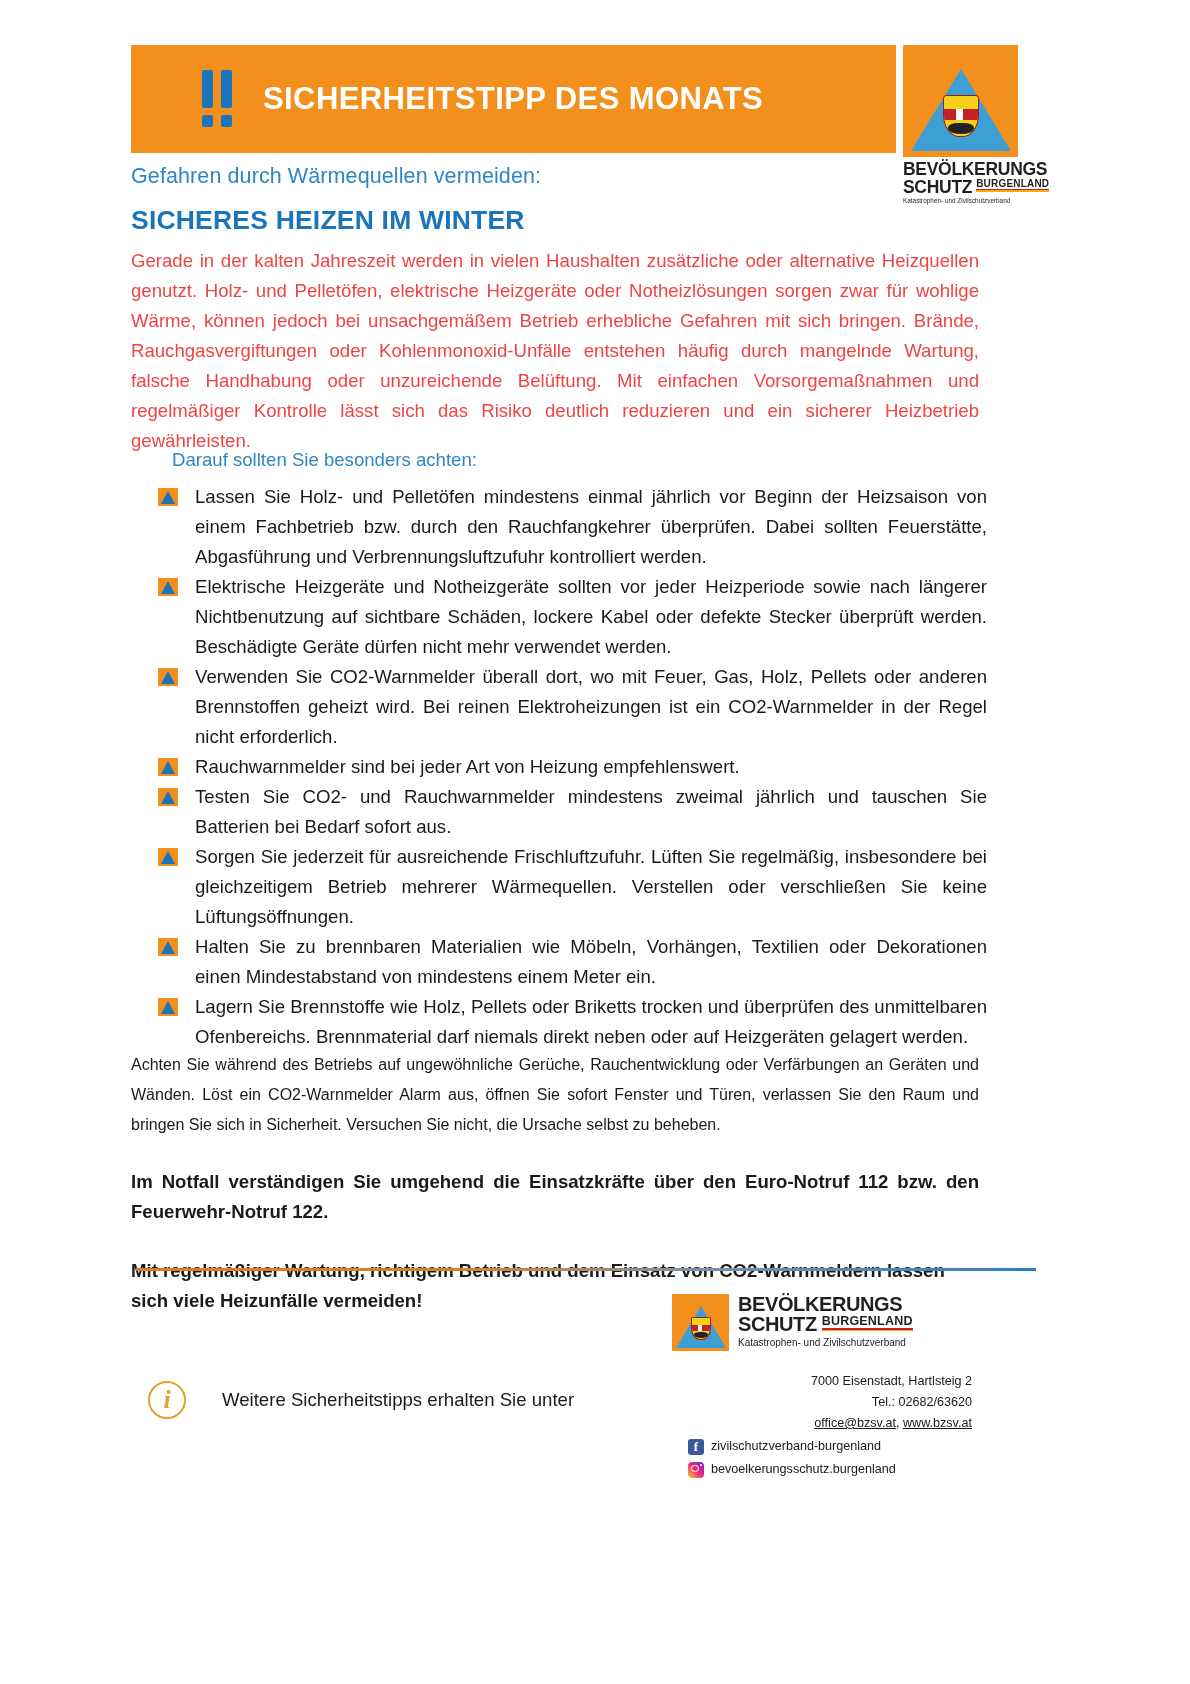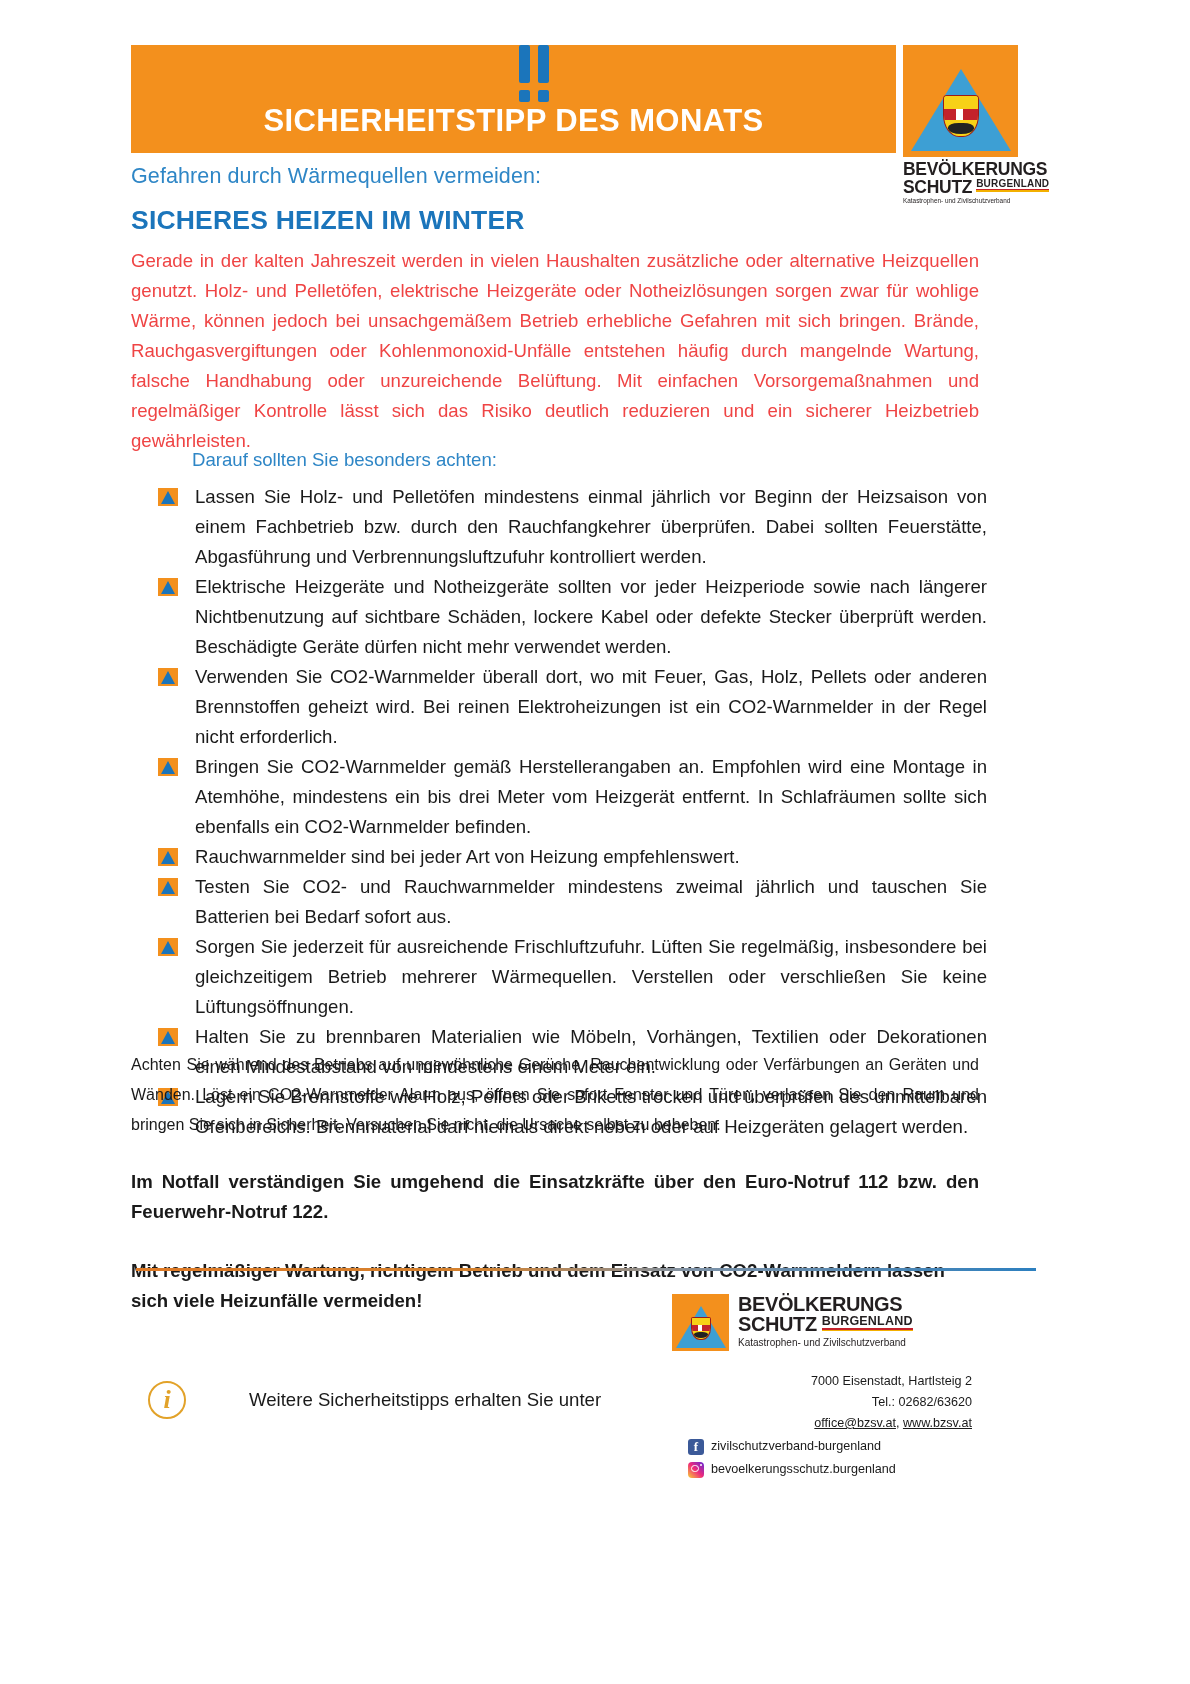--- a/index.html
+++ b/index.html
@@ -34,21 +34,20 @@
   }
   .header-banner {
     position: absolute;
     left: 0;
     top: 0;
     width: 765px;
     height: 108px;
     background: #F3901D;
     display: flex;
     align-items: center;
-    flex-direction: column;
   }
   .banner-icon {
     margin-left: 66px;
     margin-right: 26px;
     width: 40px;
     height: 58px;
     position: relative;
     flex: none;
   }
   .bang {
@@ -224,21 +223,21 @@
     top: 246px;
     width: 848px;
     font-size: 18.6px;
     line-height: 30px;
     text-align: justify;
     color: #ef4444;
   }
 
   .list-head {
     position: absolute;
-    left: 192px;
+    left: 172px;
     top: 449px;
     font-size: 18.6px;
     color: #2E86C6;
   }
 
   ul.tips {
     position: absolute;
     left: 148px;
     top: 474px;
     width: 831px;
@@ -328,21 +327,21 @@
     font-style: italic;
     font-weight: bold;
     font-size: 26px;
     display: flex;
     align-items: center;
     justify-content: center;
     flex: none;
     box-sizing: border-box;
   }
   .footer-info-text {
-    margin-left: 63px;
+    margin-left: 36px;
     font-size: 18.6px;
     color: #1a1a1a;
   }
 
   .footer-org {
     position: absolute;
     left: 672px;
     top: 1294px;
     width: 300px;
     text-align: center;
@@ -534,24 +533,20 @@
       <span class="tri-bullet"></span>
       <span>Lassen Sie Holz- und Pelletöfen mindestens einmal jährlich vor Beginn der Heizsaison von einem Fachbetrieb bzw. durch den Rauchfangkehrer überprüfen. Dabei sollten Feuerstätte, Abgasführung und Verbrennungsluftzufuhr kontrolliert werden.</span>
     </li>
     <li>
       <span class="tri-bullet"></span>
       <span>Elektrische Heizgeräte und Notheizgeräte sollten vor jeder Heizperiode sowie nach längerer Nichtbenutzung auf sichtbare Schäden, lockere Kabel oder defekte Stecker überprüft werden. Beschädigte Geräte dürfen nicht mehr verwendet werden.</span>
     </li>
     <li>
       <span class="tri-bullet"></span>
       <span>Verwenden Sie CO2-Warnmelder überall dort, wo mit Feuer, Gas, Holz, Pellets oder anderen Brennstoffen geheizt wird. Bei reinen Elektroheizungen ist ein CO2-Warnmelder in der Regel nicht erforderlich.</span>
-    </li>
-    <li>
-      <span class="tri-bullet"></span>
-      <span>Bringen Sie CO2-Warnmelder gemäß Herstellerangaben an. Empfohlen wird eine Montage in Atemhöhe, mindestens ein bis drei Meter vom Heizgerät entfernt. In Schlafräumen sollte sich ebenfalls ein CO2-Warnmelder befinden.</span>
     </li>
     <li>
       <span class="tri-bullet"></span>
       <span>Rauchwarnmelder sind bei jeder Art von Heizung empfehlenswert.</span>
     </li>
     <li>
       <span class="tri-bullet"></span>
       <span>Testen Sie CO2- und Rauchwarnmelder mindestens zweimal jährlich und tauschen Sie Batterien bei Bedarf sofort aus.</span>
     </li>
     <li>

